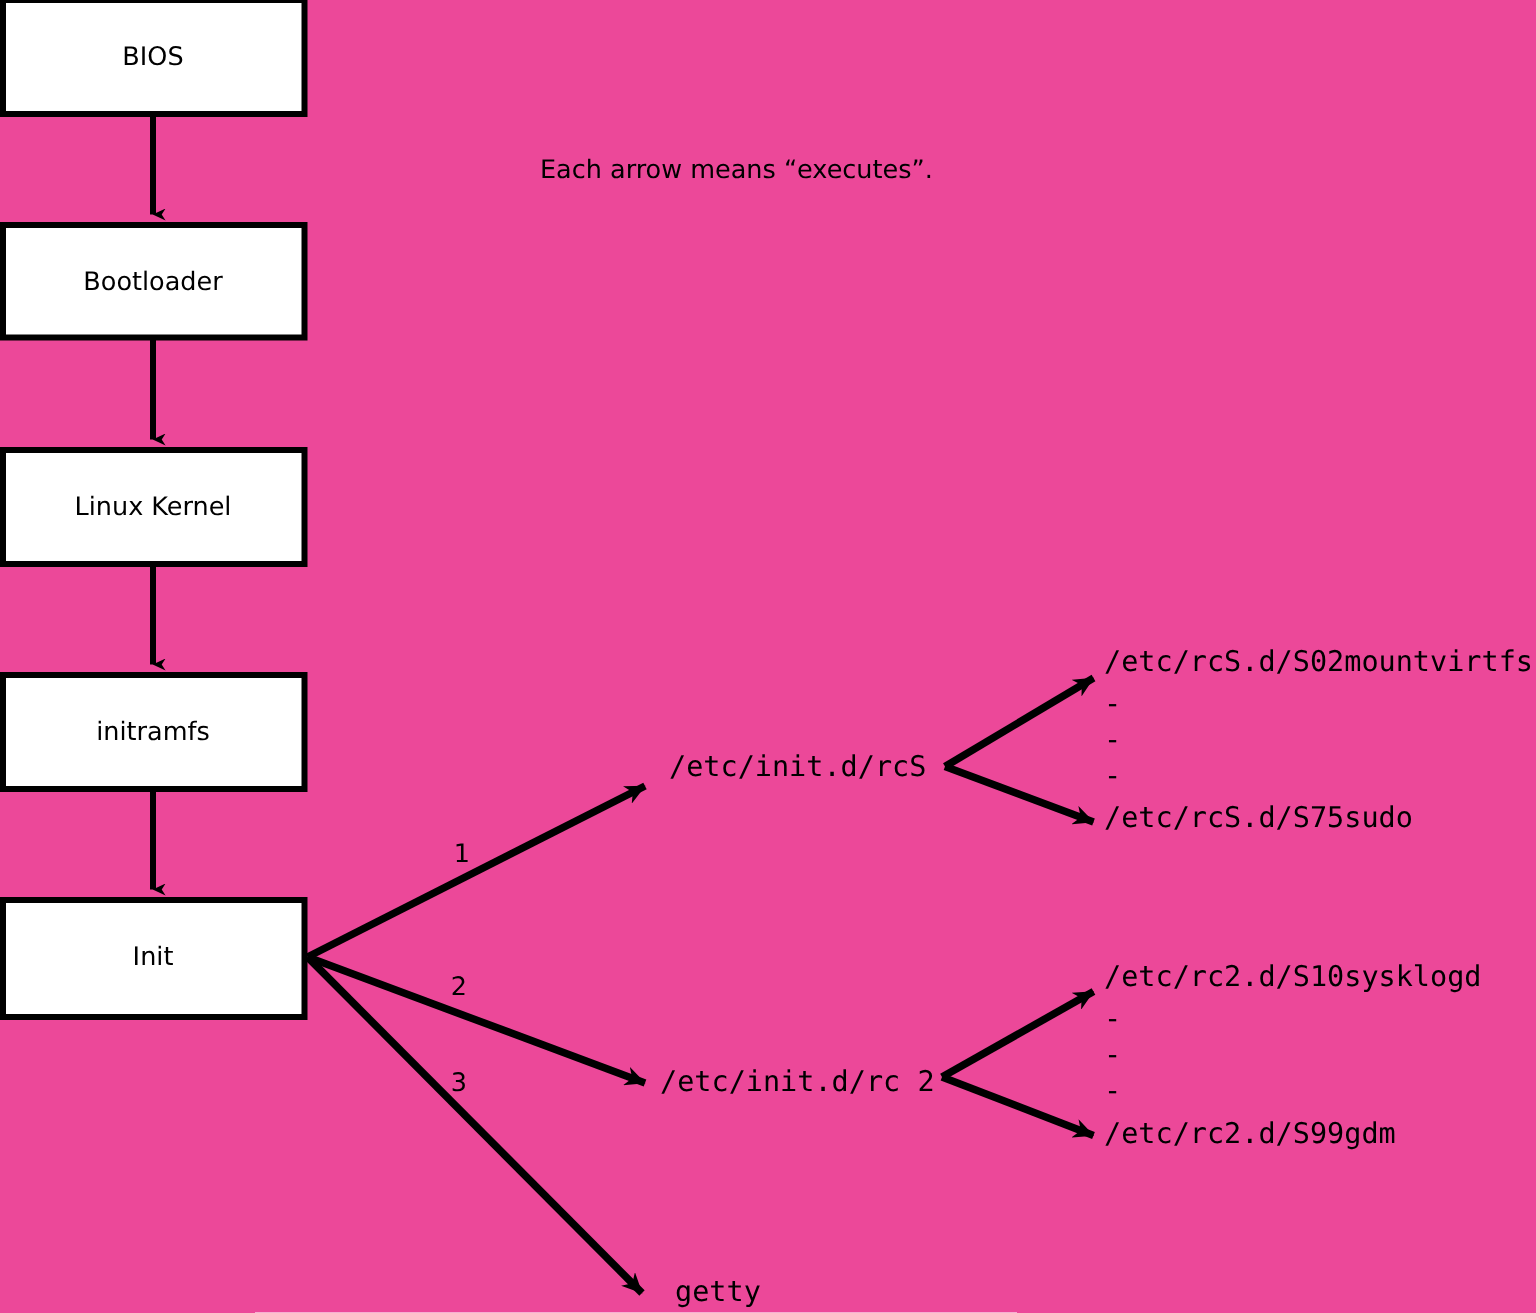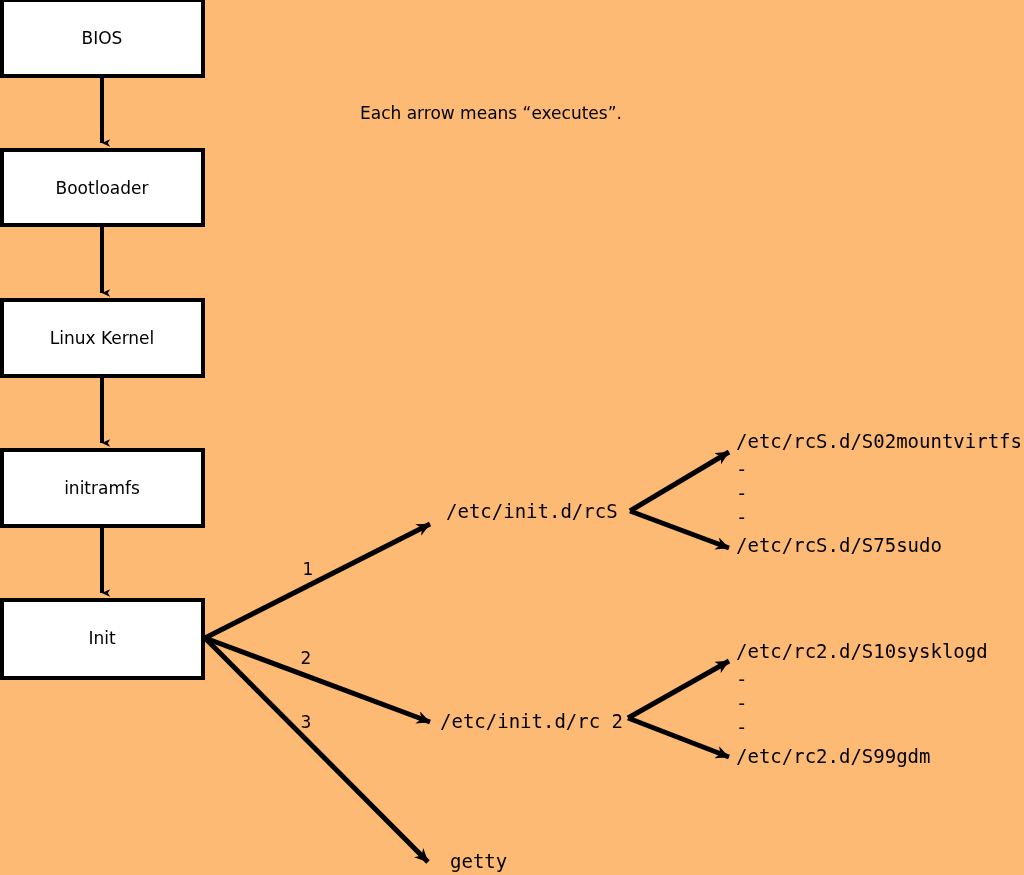--- a/index.html
+++ b/index.html
@@ -5,21 +5,21 @@
 <style>
   html, body {
     margin: 0;
     padding: 0;
     background: #ffffff;
   }
   #canvas {
     position: relative;
     width: 1024px;
     height: 875px;
-    background: #fdba74;
+    background: #ec4899;
     overflow: hidden;
     font-family: "DejaVu Sans", sans-serif;
   }
   #diagram-svg {
     position: absolute;
     left: 0;
     top: 0;
     width: 1024px;
     height: 875px;
   }

